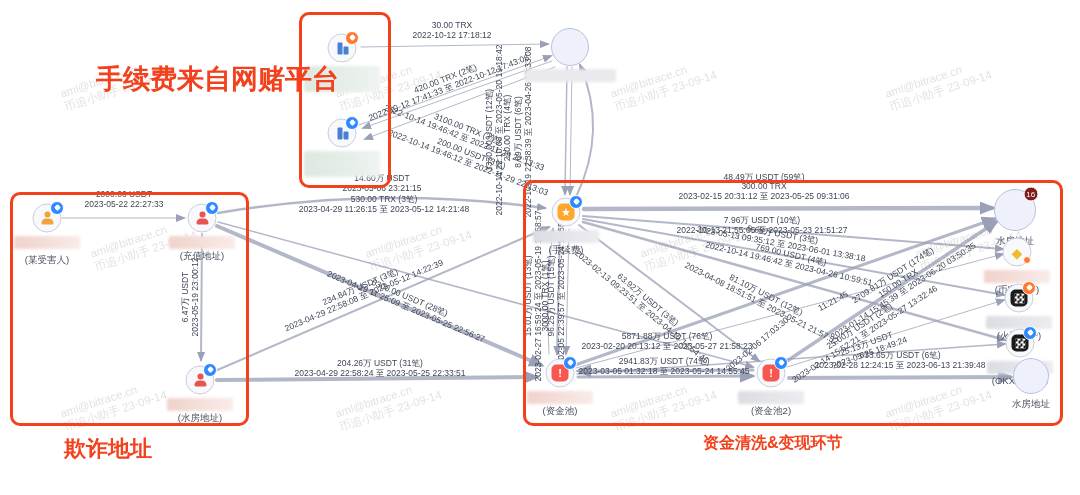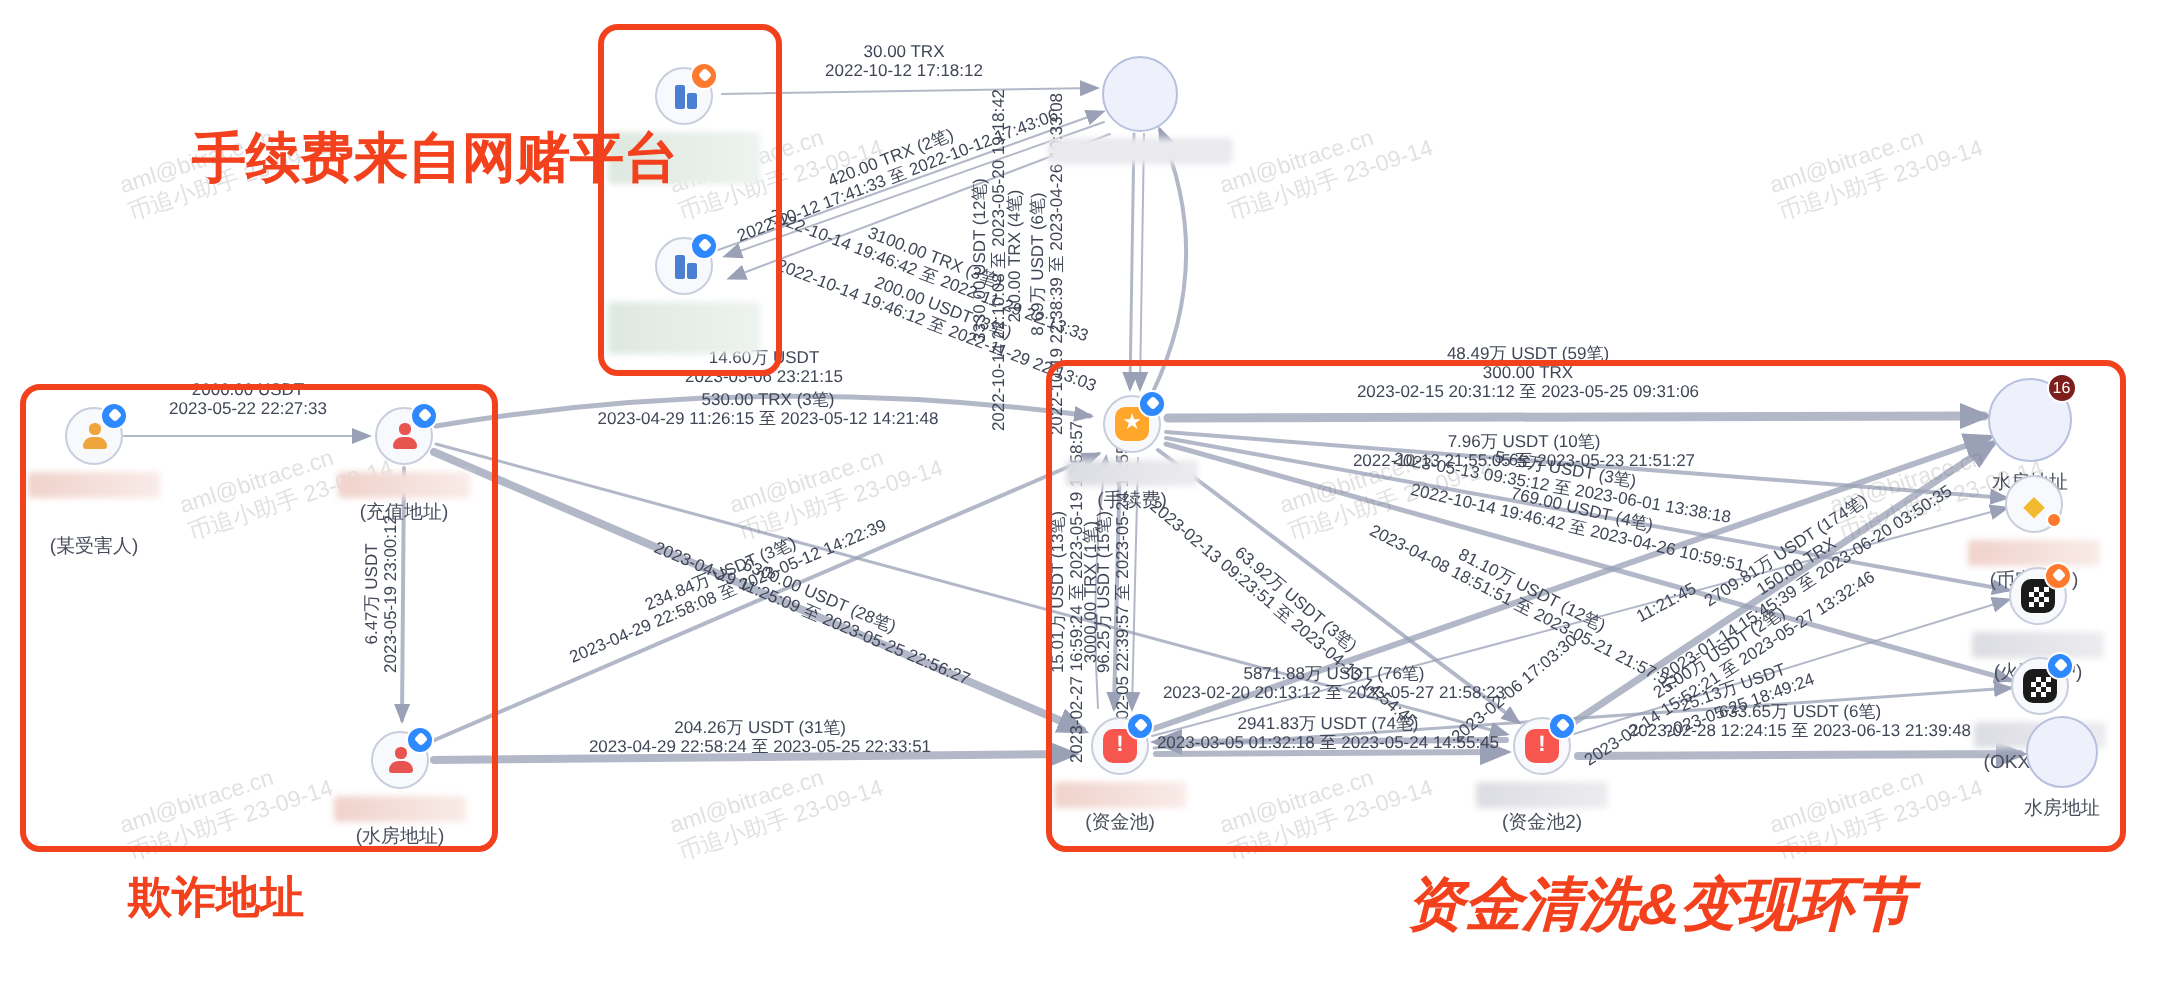--- a/index.html
+++ b/index.html
@@ -171,21 +171,21 @@
       </div>
     </div>
 
   <div class="nodes-layer">
       <div class="node" style="left: 47px; top: 218px;">
         <div class="disc">
           <span class="glyph-person" style="color: rgb(240, 164, 60);"></span>
         </div>
         <div class="badge b-blue" style="left: 10.44px; top: -10.44px;"></div>
         <div class="addr pink" style="top: 17.5px;"></div>
-        <div class="nlabel" style="top: 49px;">
+        <div class="nlabel" style="top: 36px;">
           <span>(某受害人)</span>
         </div>
       </div>
       <div class="node" style="left: 202px; top: 218px;">
         <div class="disc">
           <span class="glyph-person" style="color: rgb(232, 84, 80);"></span>
         </div>
         <div class="badge b-blue" style="left: 10.44px; top: -10.44px;"></div>
         <div class="addr pink" style="top: 17.5px;"></div>
         <div class="nlabel" style="top: 31.5px;">
@@ -299,14 +299,14 @@
         </div>
       </div>
     </div>
 
   <div class="rbox" style="left:299px;top:12px;width:86px;height:170px;"></div>
   <div class="rbox" style="left:10px;top:192px;width:233px;height:228px;"></div>
   <div class="rbox" style="left:523px;top:180px;width:534px;height:240px;"></div>
 
   <div class="rtext" style="left:96px;top:37px;font-size:27px;margin-top:24px;">手续费来自网赌平台</div>
   <div class="rtext" style="left:64px;top:434px;font-size:22px;">欺诈地址</div>
-  <div class="rtext" style="left:703px;top:433px;font-size:29px;font-style:italic;">资金清洗&amp;变现环节</div>
+  <div class="rtext" style="left:703px;top:433px;font-size:16px;">资金清洗&amp;变现环节</div>
 </div>
 
 </body></html>

